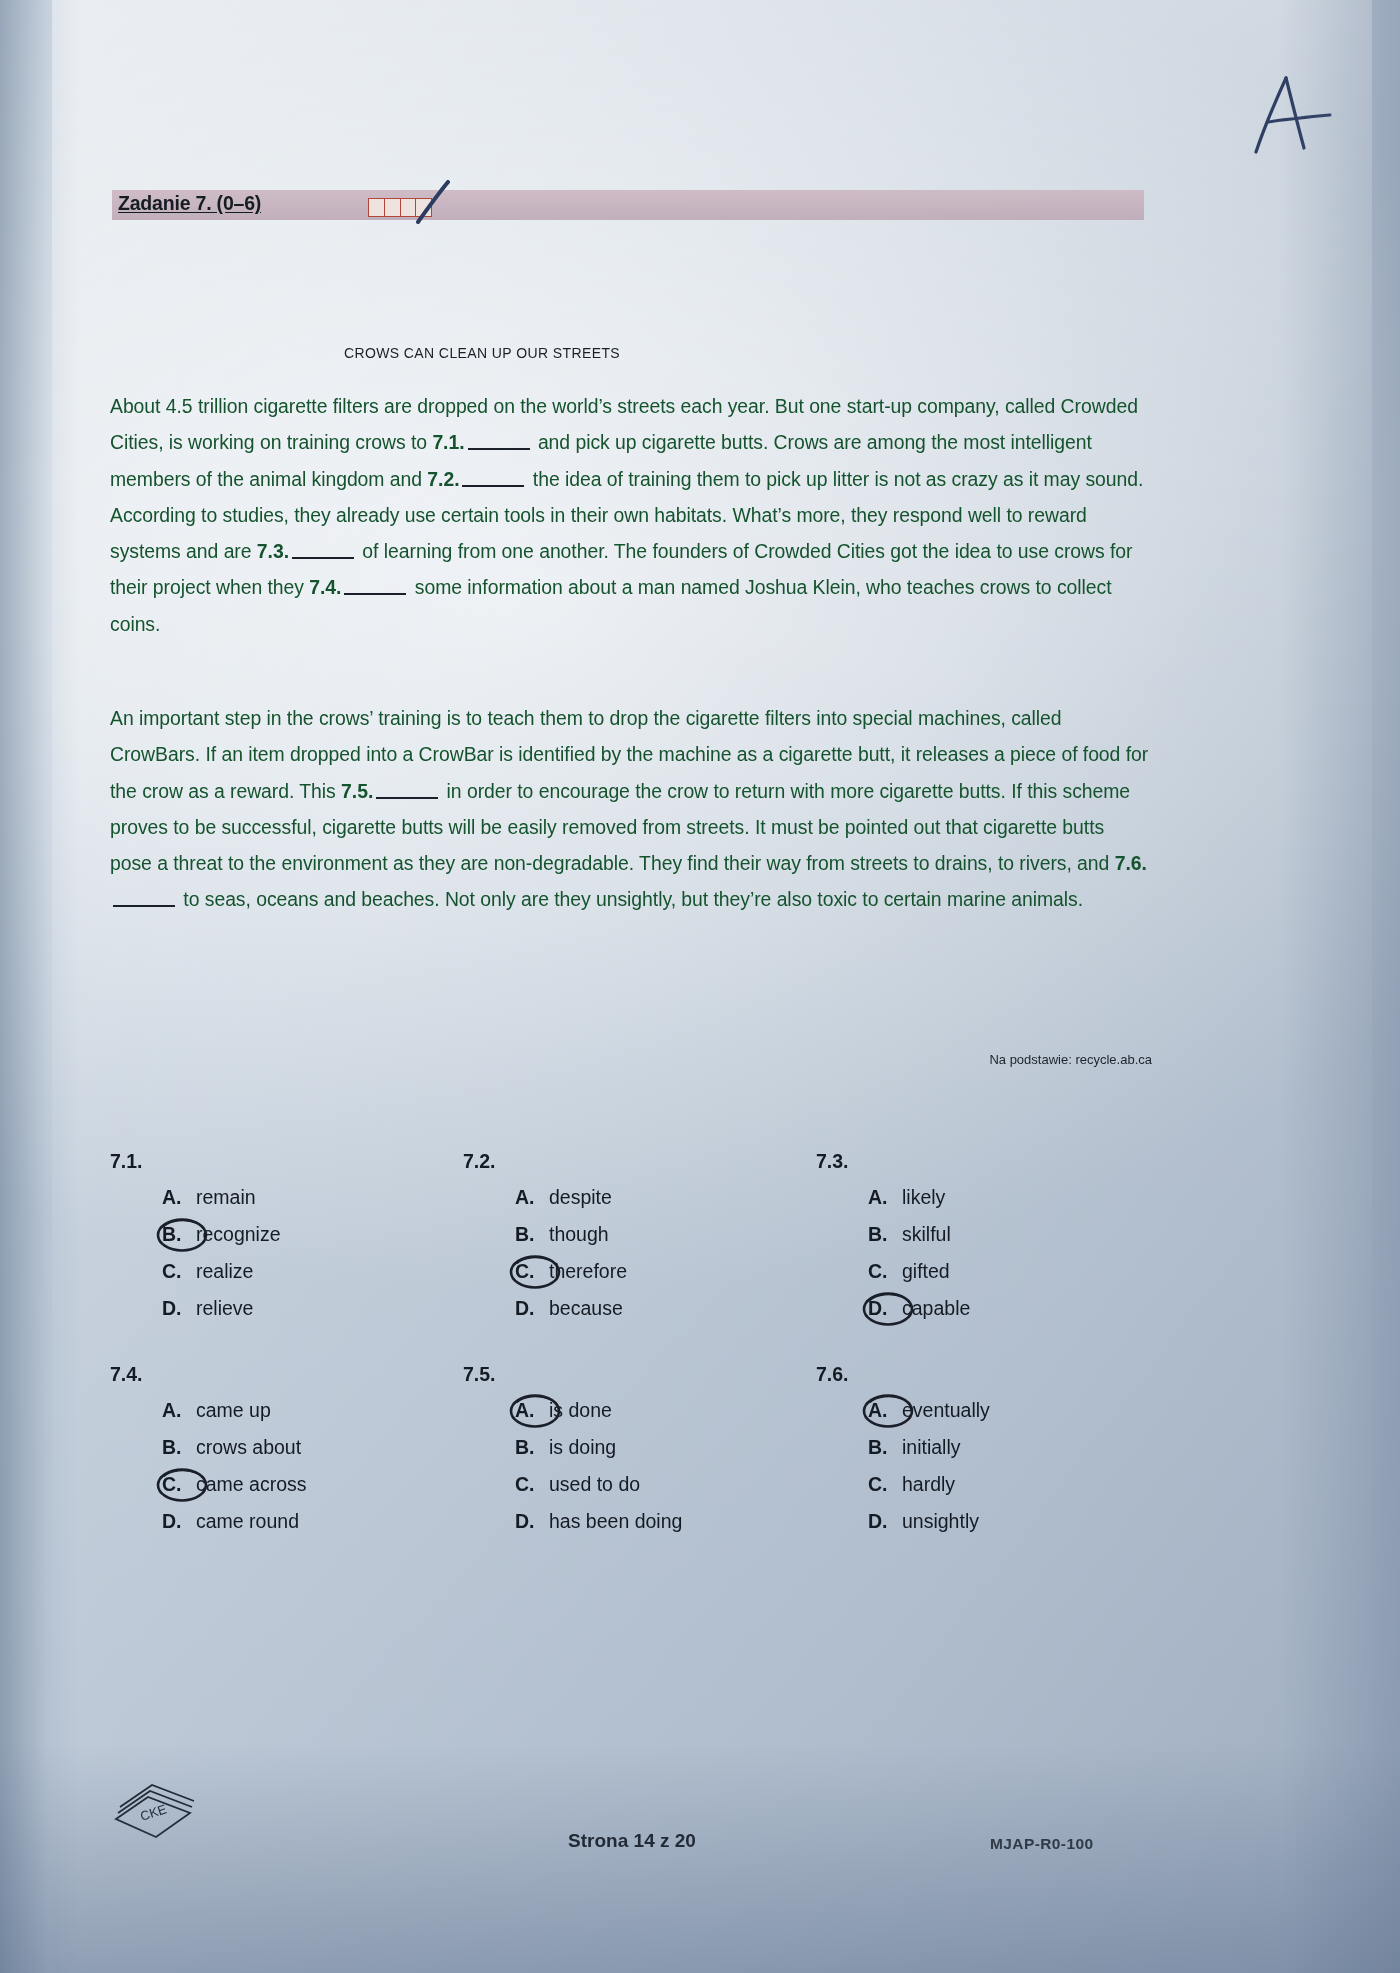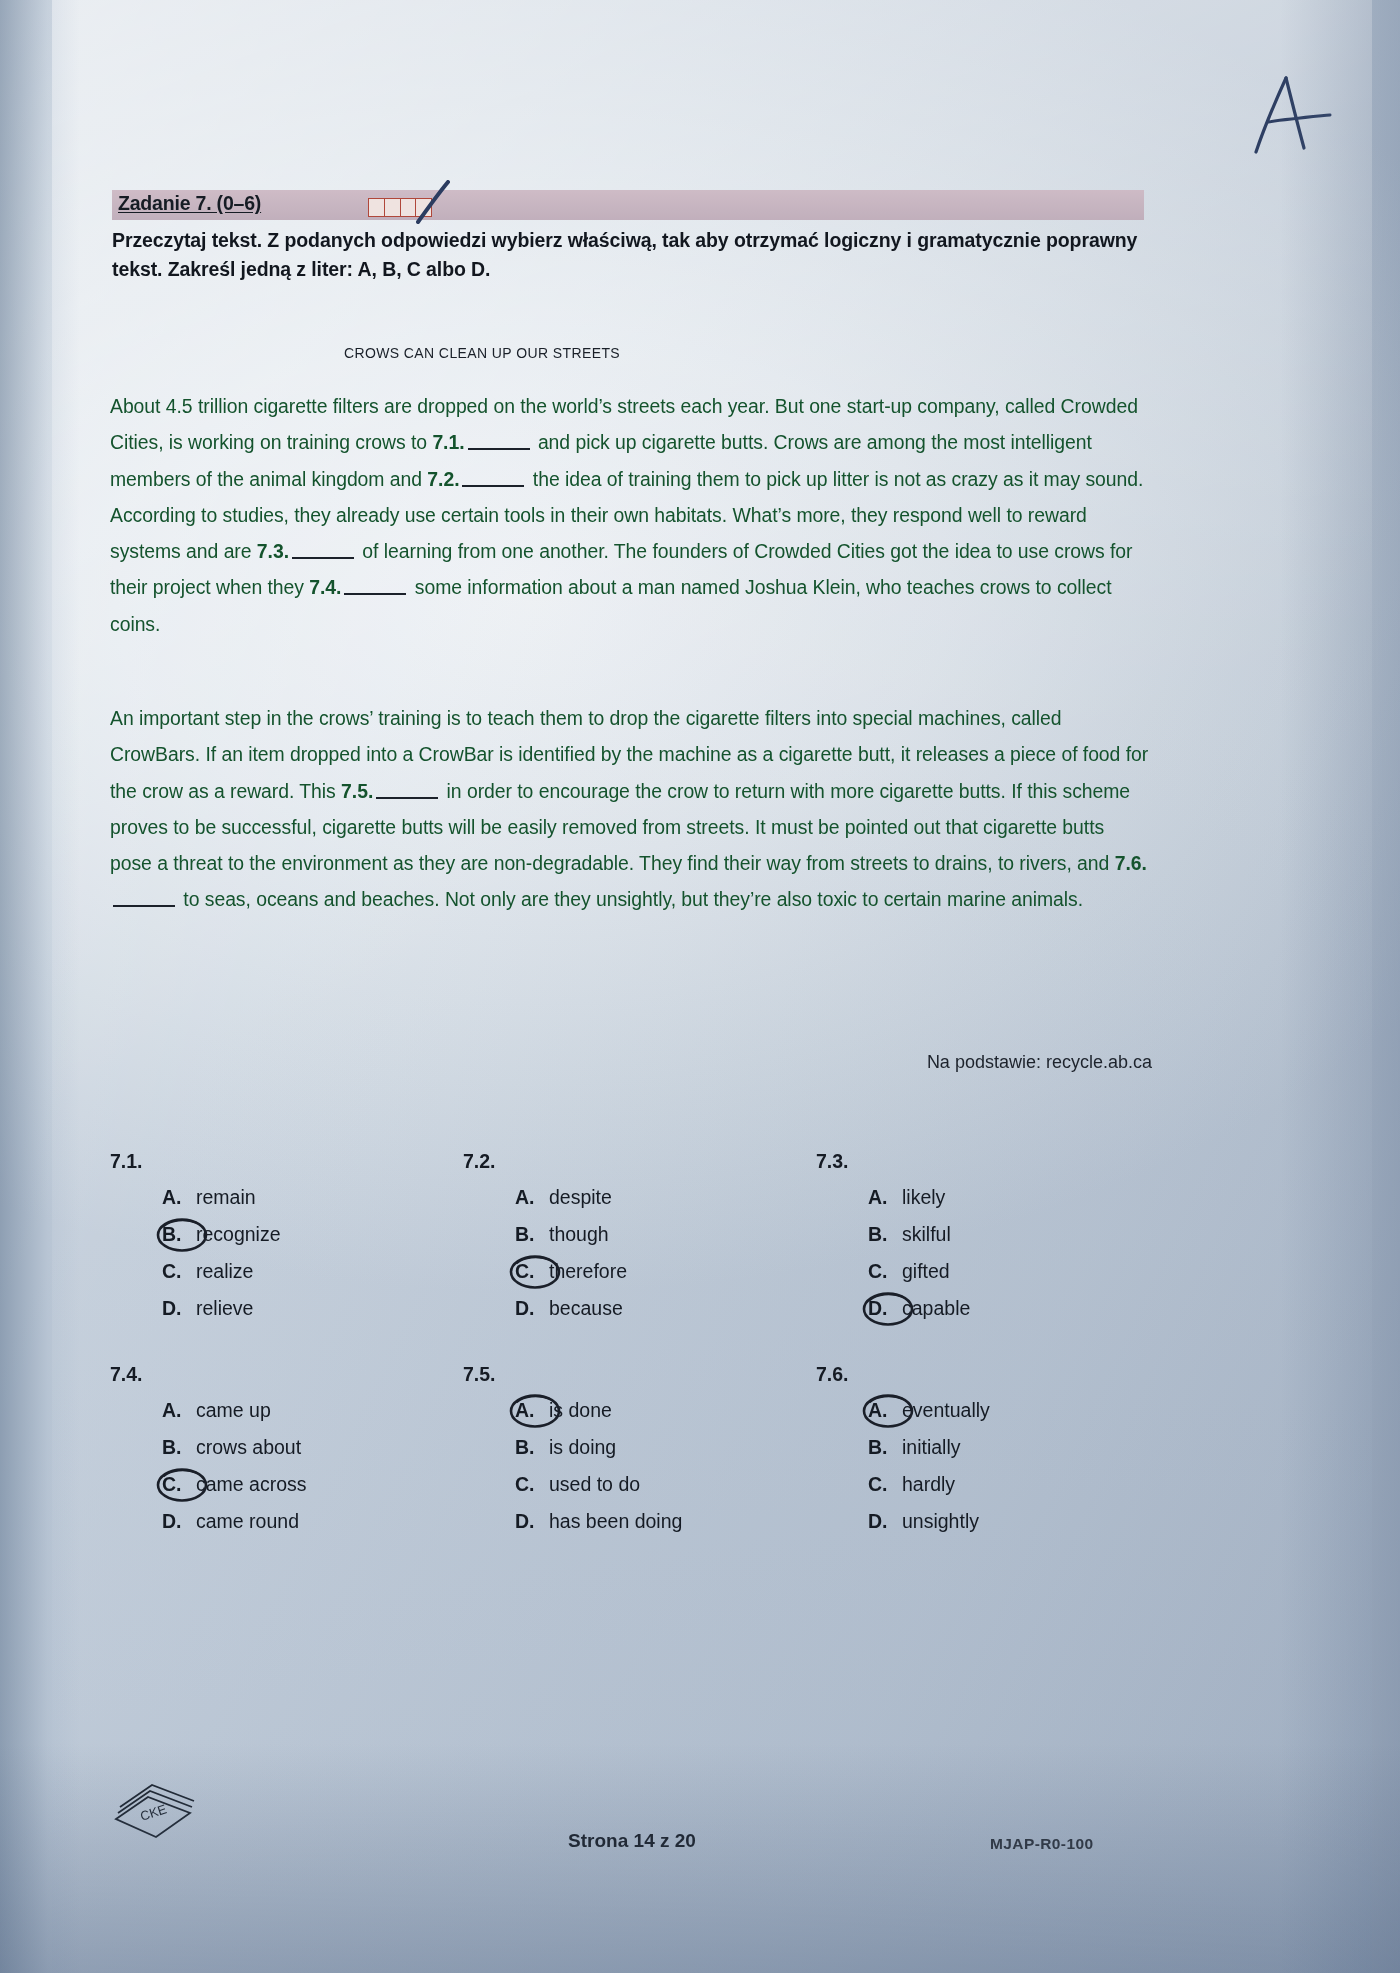--- a/index.html
+++ b/index.html
@@ -100,21 +100,21 @@
 
   .blanknum{font-weight:bold;}
   .gap{
     display:inline-block;width:62px;border-bottom:2px solid #1b212a;
     margin:0 3px -1px 3px;height:15px;
   }
 
   .source{
     position:absolute;left:112px;top:1012px;width:1040px;
     text-align:right;padding-right:18px;
-    font-size:18px;color:#1d232c;
+    font-size:13px;color:#1d232c;
   }
 
   
   .answers{
     position:absolute;left:110px;top:1110px;width:1060px;
   }
   .arow{display:flex;width:1060px;margin-bottom:36px;}
   .agroup{width:353px;position:relative;}
   .agroup .gnum{
     font-size:19.5px;font-weight:bold;color:#151b24;margin-bottom:6px;
@@ -177,21 +177,20 @@
       <i></i>
       <i></i>
       <i></i>
   </div>
   <div class="stamp-slash">
     <svg width="48" height="46" viewBox="0 0 48 46">
       <path d="M6 42 C16 28 26 14 36 2" stroke="#2b3c60" stroke-width="4" fill="none" stroke-linecap="round"></path>
     </svg>
   </div>
 
-  <div class="instr">Przeczytaj tekst. Z podanych odpowiedzi wybierz właściwą, tak aby otrzymać logiczny i gramatycznie poprawny tekst. Zakreśl jedną z liter: A, B, C albo D.</div>
 
   <div class="doc-title">CROWS CAN CLEAN UP OUR STREETS</div>
 
   <div class="para" id="para1">About 4.5 trillion cigarette filters are dropped on the world’s streets each year. But one start-up company, called Crowded Cities, is working on training crows to <span class="blanknum">7.1.</span><span class="gap"></span> and pick up cigarette butts. Crows are among the most intelligent members of the animal kingdom and <span class="blanknum">7.2.</span><span class="gap"></span> the idea of training them to pick up litter is not as crazy as it may sound. According to studies, they already use certain tools in their own habitats. What’s more, they respond well to reward systems and are <span class="blanknum">7.3.</span><span class="gap"></span> of learning from one another. The founders of Crowded Cities got the idea to use crows for their project when they <span class="blanknum">7.4.</span><span class="gap"></span> some information about a man named Joshua Klein, who teaches crows to collect coins.</div>
   <div class="para" id="para2">An important step in the crows’ training is to teach them to drop the cigarette filters into special machines, called CrowBars. If an item dropped into a CrowBar is identified by the machine as a cigarette butt, it releases a piece of food for the crow as a reward. This <span class="blanknum">7.5.</span><span class="gap"></span> in order to encourage the crow to return with more cigarette butts. If this scheme proves to be successful, cigarette butts will be easily removed from streets. It must be pointed out that cigarette butts pose a threat to the environment as they are non-degradable. They find their way from streets to drains, to rivers, and <span class="blanknum">7.6.</span><span class="gap"></span> to seas, oceans and beaches. Not only are they unsightly, but they’re also toxic to certain marine animals.</div>
 
   <div class="source">Na podstawie: recycle.ab.ca</div>
 
   <div class="answers" id="answers">
       <div class="arow">

